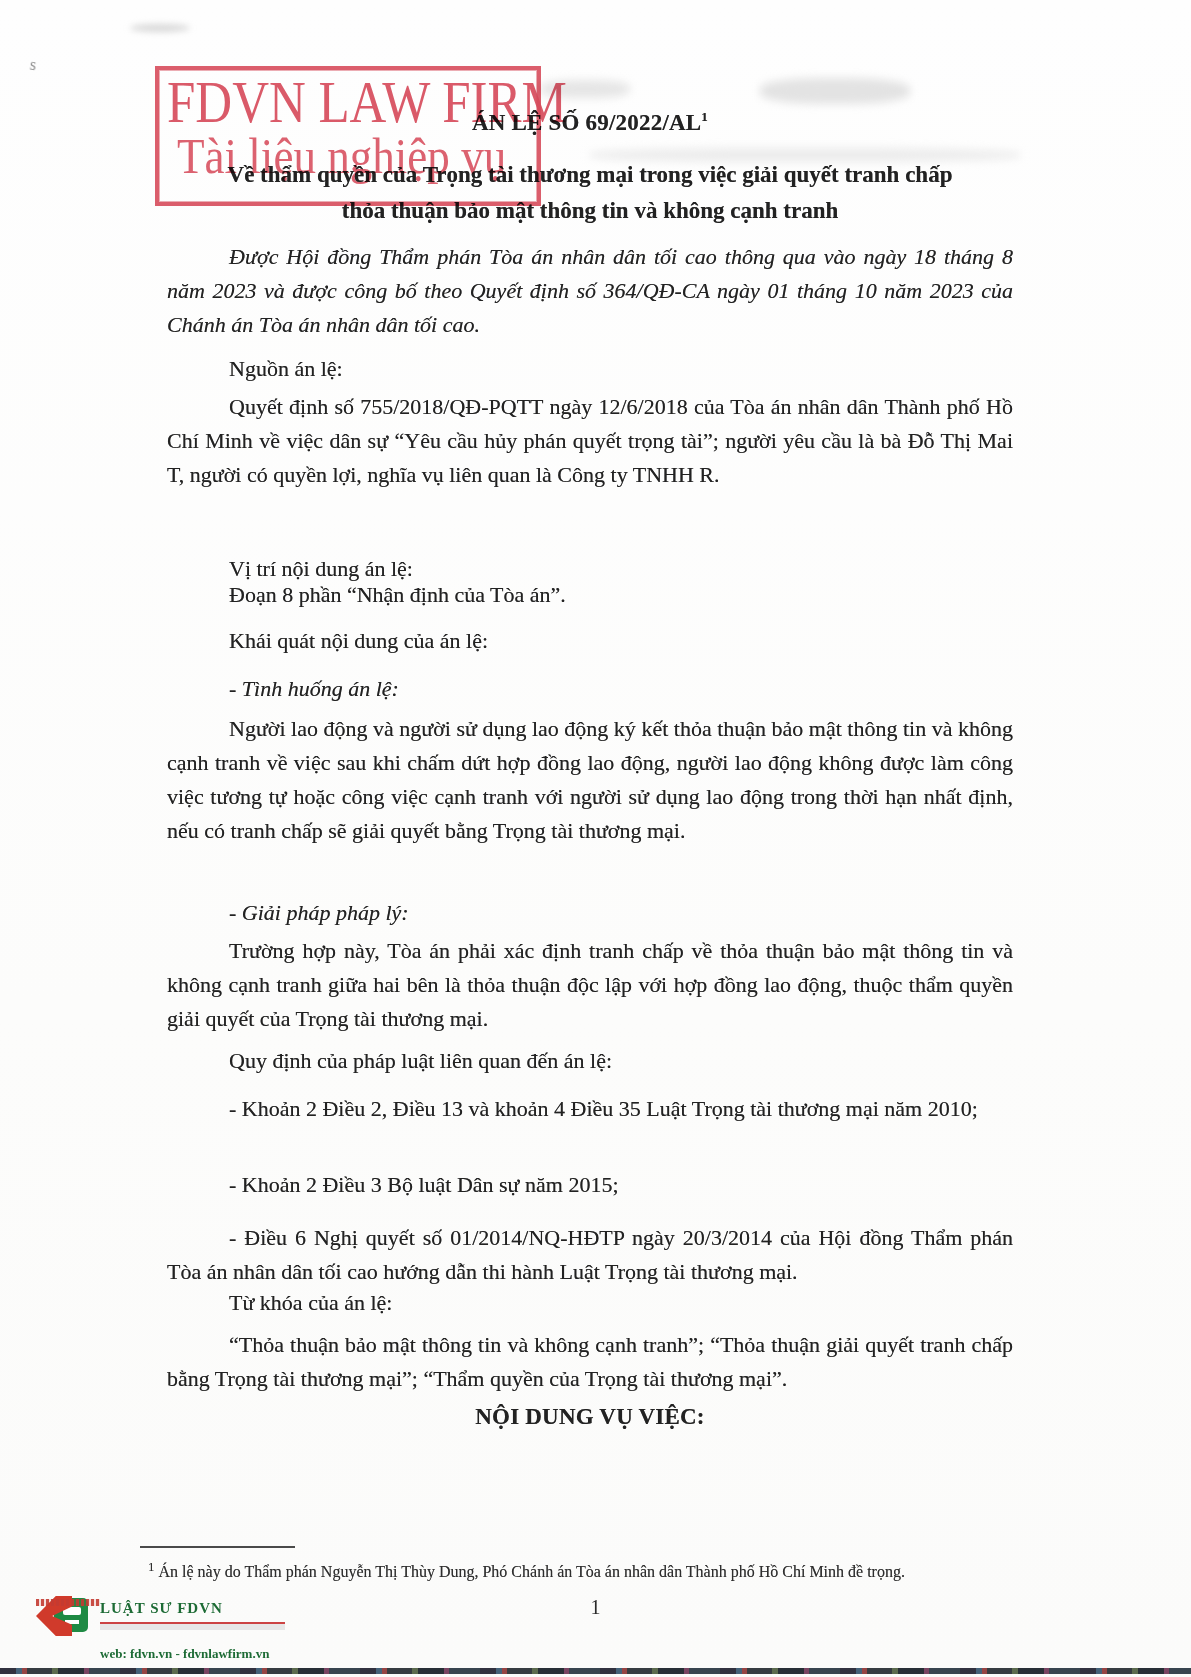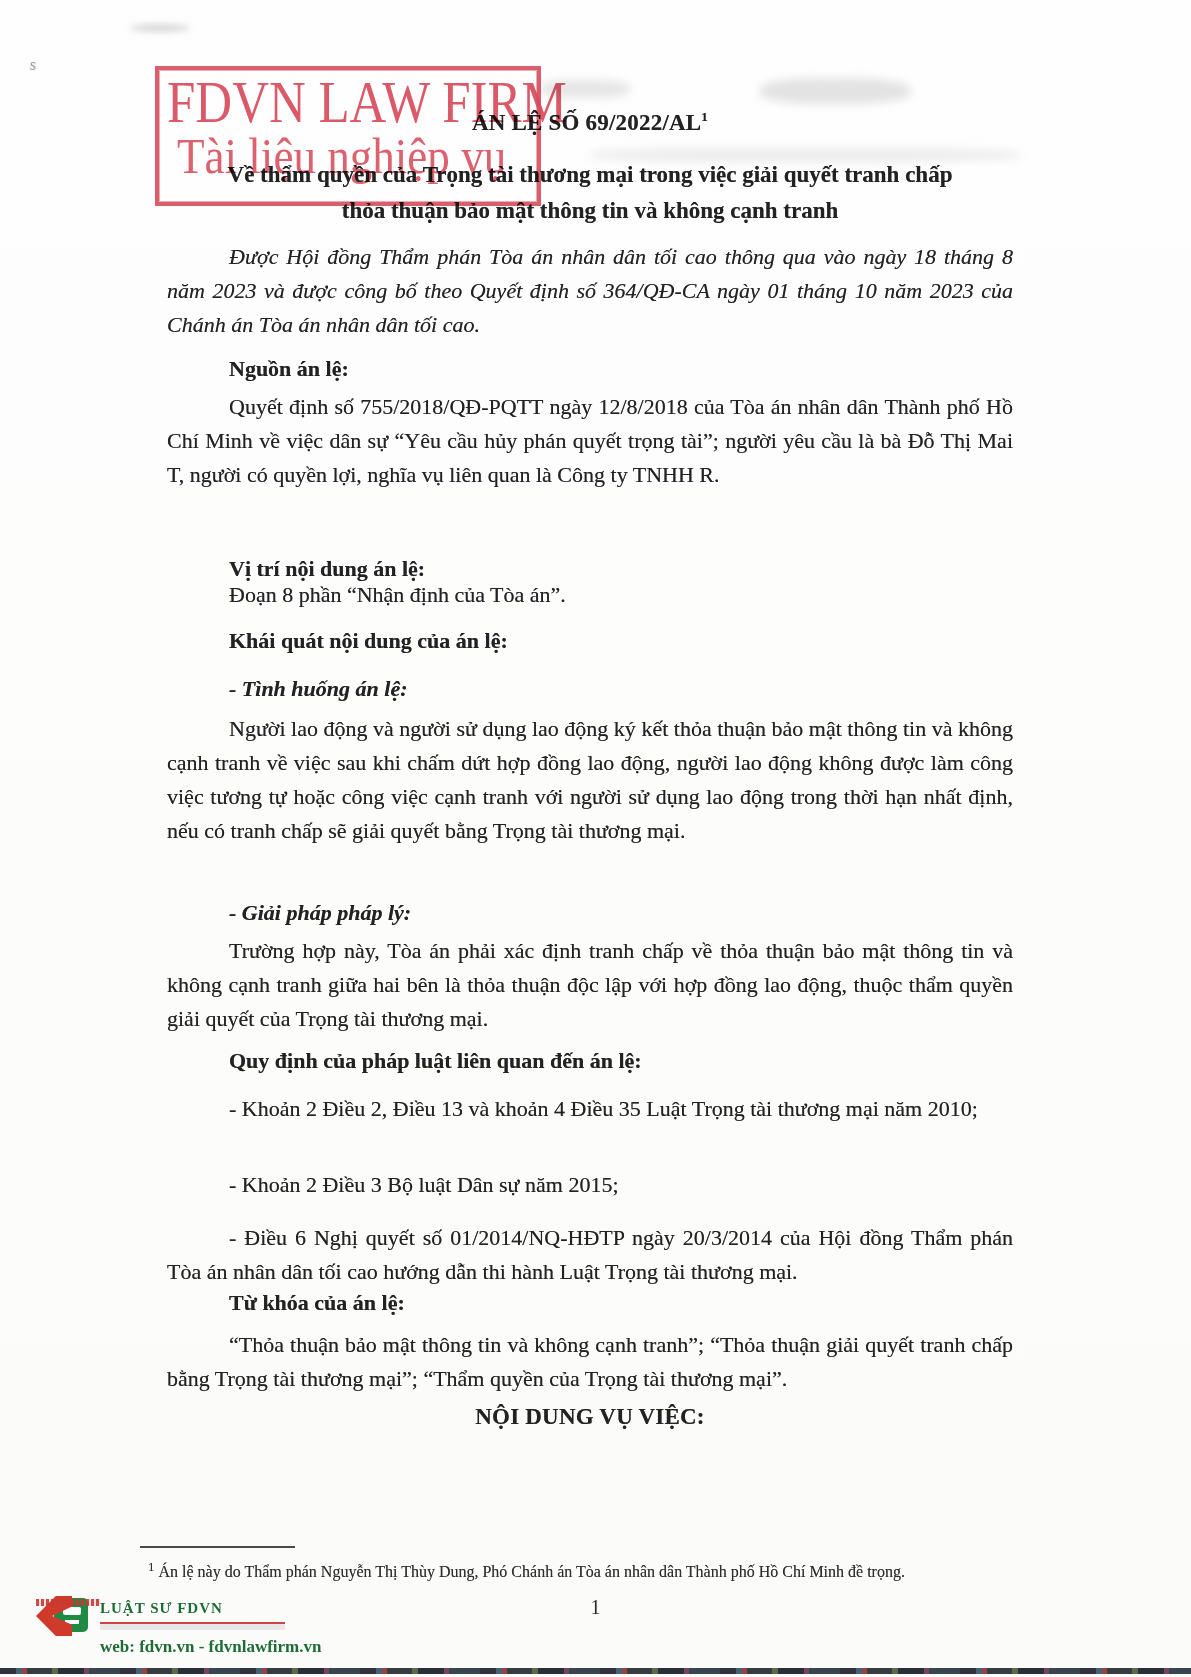--- a/index.html
+++ b/index.html
@@ -14,21 +14,21 @@
   }
   
   .blk {
     position:absolute; left:167px; width:846px;
     font-size:22px; line-height:34px;
     text-align:justify;
     color:#222;
     text-shadow:0 0 0.5px rgba(30,30,30,.55);
   }
   .indent { text-indent:62px; }
-  .heading { font-weight:bold; padding-left:62px; text-align:left; }
+  .heading { font-weight:normal; padding-left:62px; text-align:left; }
   .bi { font-style:italic; }
   .italic { font-style:italic; }
   .center { text-align:center; padding-left:0; }
   .title-line { font-weight:bold; font-size:23px; letter-spacing:.2px; }
   .subtitle { font-weight:bold; font-size:23px; line-height:34px; }
   sup { font-size:13px; }
 
   
   .stamp {
     position:absolute; left:155px; top:66px; width:378px; height:132px;
@@ -84,21 +84,21 @@
     clip-path:polygon(100% 0, 55% 0, 0 50%, 55% 100%, 100% 100%, 100% 72%, 45% 50%, 100% 26%);
   }
   .logo-tagline {
     margin-top:3px; width:64px; height:7px;
     background:repeating-linear-gradient(90deg,#c43b32 0 3px, rgba(196,59,50,.15) 3px 5px);
     filter:blur(.4px); opacity:.9;
   }
   .logo-text { margin-left:8px; }
   .logo-name { font-family:"Liberation Serif", serif; font-weight:bold; font-size:15px; letter-spacing:1px; color:#1d6b35; line-height:24px; white-space:nowrap; }
   .logo-divider { margin-top:2px; height:6px; background:#e7e7e7; border-top:2px solid #c44; width:185px; }
-  .logo-web { margin-top:7px; font-weight:bold; font-size:17px; color:#1d6b35; white-space:nowrap; }
+  .logo-web { margin-top:16px; font-weight:bold; font-size:13px; color:#1d6b35; white-space:nowrap; }
 
   
   .noise-strip {
     position:absolute; left:0; top:1668px; width:1191px; height:6px;
     background:repeating-linear-gradient(90deg,
       #1b1b2a 0 16px, #30506a 16px 22px, #8a2f2f 22px 27px,
       #20262c 27px 52px, #4a5a3a 52px 58px, #101820 58px 84px,
       #6a3050 84px 89px, #22303c 89px 120px);
     opacity:.9;
   }
@@ -117,21 +117,21 @@
   <div class="blk title-line center" style="top:100px;">
     <span>ÁN LỆ SỐ 69/2022/AL</span><sup>1</sup>
   </div>
 
   <div class="blk subtitle center" style="top:158px;">Về thẩm quyền của Trọng tài thương mại trong việc giải quyết tranh chấp</div>
   <div class="blk subtitle center" style="top:194px;">thỏa thuận bảo mật thông tin và không cạnh tranh</div>
 
   <div class="blk italic indent" style="top:240px;">Được Hội đồng Thẩm phán Tòa án nhân dân tối cao thông qua vào ngày 18 tháng 8 năm 2023 và được công bố theo Quyết định số 364/QĐ-CA ngày 01 tháng 10 năm 2023 của Chánh án Tòa án nhân dân tối cao.</div>
 
   <div class="blk heading" style="top:352px;">Nguồn án lệ:</div>
-  <div class="blk indent" style="top:390px;">Quyết định số 755/2018/QĐ-PQTT ngày 12/8/2018 của Tòa án nhân dân Thành phố Hồ Chí Minh về việc dân sự “Yêu cầu hủy phán quyết trọng tài”; người yêu cầu là bà Đỗ Thị Mai T, người có quyền lợi, nghĩa vụ liên quan là Công ty TNHH R.</div>
+  <div class="blk indent" style="top:390px;">Quyết định số 755/2018/QĐ-PQTT ngày 12/6/2018 của Tòa án nhân dân Thành phố Hồ Chí Minh về việc dân sự “Yêu cầu hủy phán quyết trọng tài”; người yêu cầu là bà Đỗ Thị Mai T, người có quyền lợi, nghĩa vụ liên quan là Công ty TNHH R.</div>
 
   <div class="blk heading" style="top:552px;">Vị trí nội dung án lệ:</div>
   <div class="blk indent" style="top:578px;">Đoạn 8 phần “Nhận định của Tòa án”.</div>
 
   <div class="blk heading" style="top:624px;">Khái quát nội dung của án lệ:</div>
 
   <div class="blk heading bi" style="top:672px;">- Tình huống án lệ:</div>
   <div class="blk indent" style="top:712px;">Người lao động và người sử dụng lao động ký kết thỏa thuận bảo mật thông tin và không cạnh tranh về việc sau khi chấm dứt hợp đồng lao động, người lao động không được làm công việc tương tự hoặc công việc cạnh tranh với người sử dụng lao động trong thời hạn nhất định, nếu có tranh chấp sẽ giải quyết bằng Trọng tài thương mại.</div>
 
   <div class="blk heading bi" style="top:896px;">- Giải pháp pháp lý:</div>

